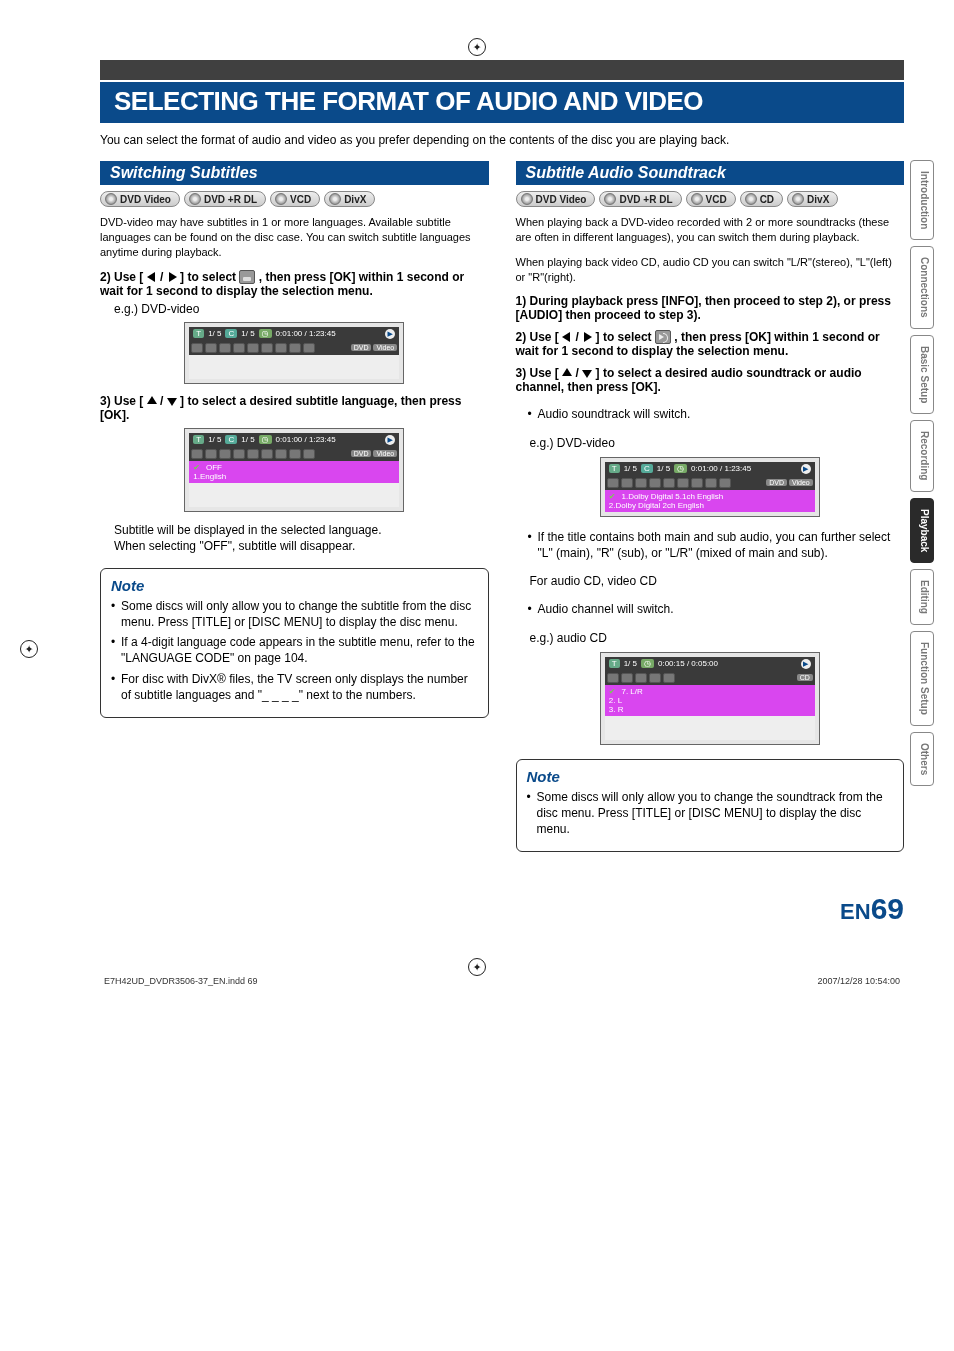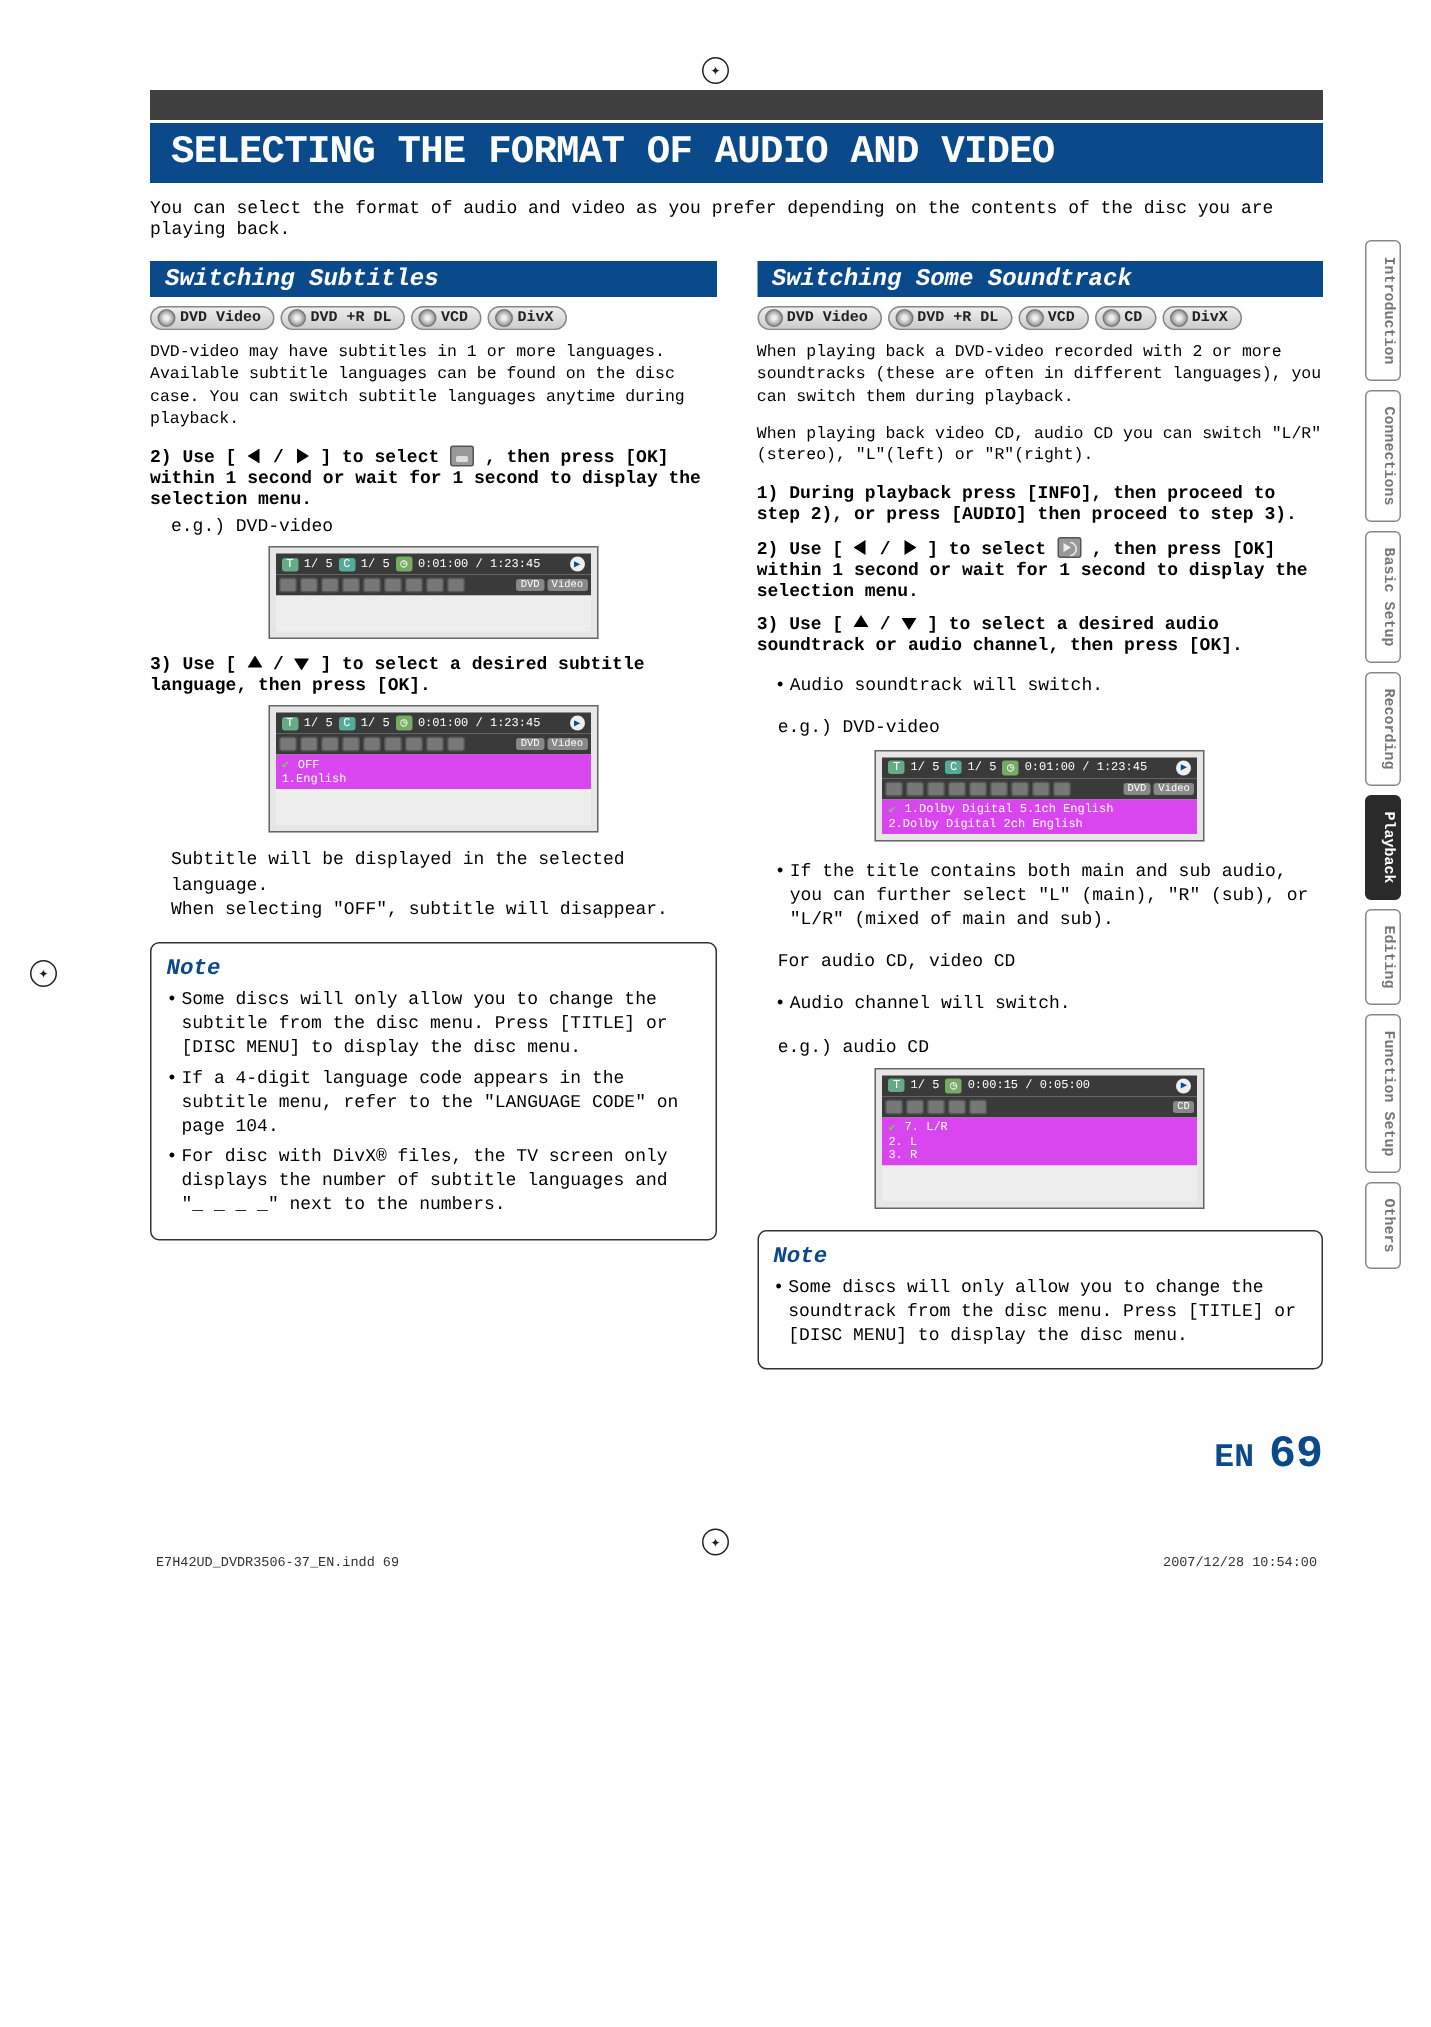--- a/index.html
+++ b/index.html
@@ -6,23 +6,22 @@
   body {
     font-family: Arial, Helvetica, sans-serif;
     font-size: 12px;
     color: #000;
     background: #fff;
     width: 954px;
     margin: 0 auto;
     position: relative;
   }
   .page {
-    padding: 40px 72px 30px 100px;
+    padding: 40px 50px 30px 100px;
     position: relative;
-    font-family: Liberation Mono, monospace;
   }
   .crop-mark {
     position: absolute;
     width: 18px; height: 18px;
     border: 1px solid #222;
     border-radius: 50%;
     left: 50%; top: 38px;
     transform: translateX(-50%);
     display: flex; align-items: center; justify-content: center;
   }
@@ -224,21 +223,21 @@
     text-align: center;
     background: #fff;
   }
   .side-tab.active {
     background: #2a2a2a;
     color: #fff;
     border-color: #2a2a2a;
   }
   .page-footer {
     display:flex; justify-content:flex-end; align-items:baseline;
-    gap:10px; margin-top:40px; color:#0a4a8a; font-weight:bold;
+    gap:0; margin-top:40px; color:#0a4a8a; font-weight:bold;
   }
   .page-footer .en{ font-size:22px; }
   .page-footer .num{ font-size:30px; }
   .meta-footer{
     display:flex; justify-content:space-between;
     font-size:9px; color:#333; margin-top:50px;
     padding: 0 4px;
   }
 </style>
 </head>
@@ -378,21 +377,21 @@
         <h3>Note</h3>
         <ul>
           <li>Some discs will only allow you to change the subtitle from the disc menu. Press [TITLE] or [DISC MENU] to display the disc menu.</li>
           <li>If a 4-digit language code appears in the subtitle menu, refer to the "LANGUAGE CODE" on page 104.</li>
           <li>For disc with DivX® files, the TV screen only displays the number of subtitle languages and "_ _ _ _" next to the numbers.</li>
         </ul>
       </div>
     </div>
 
     <div class="col">
-      <h2 class="section">Switching Some Soundtrack</h2>
+      <h2 class="section">Subtitle Audio Soundtrack</h2>
       <div class="badge-row">
         <span class="badge">
             <span class="disc"></span>
             <span>DVD Video</span>
           </span>
         <span class="badge">
             <span class="disc"></span>
             <span>DVD +R DL</span>
           </span>
         <span class="badge">

